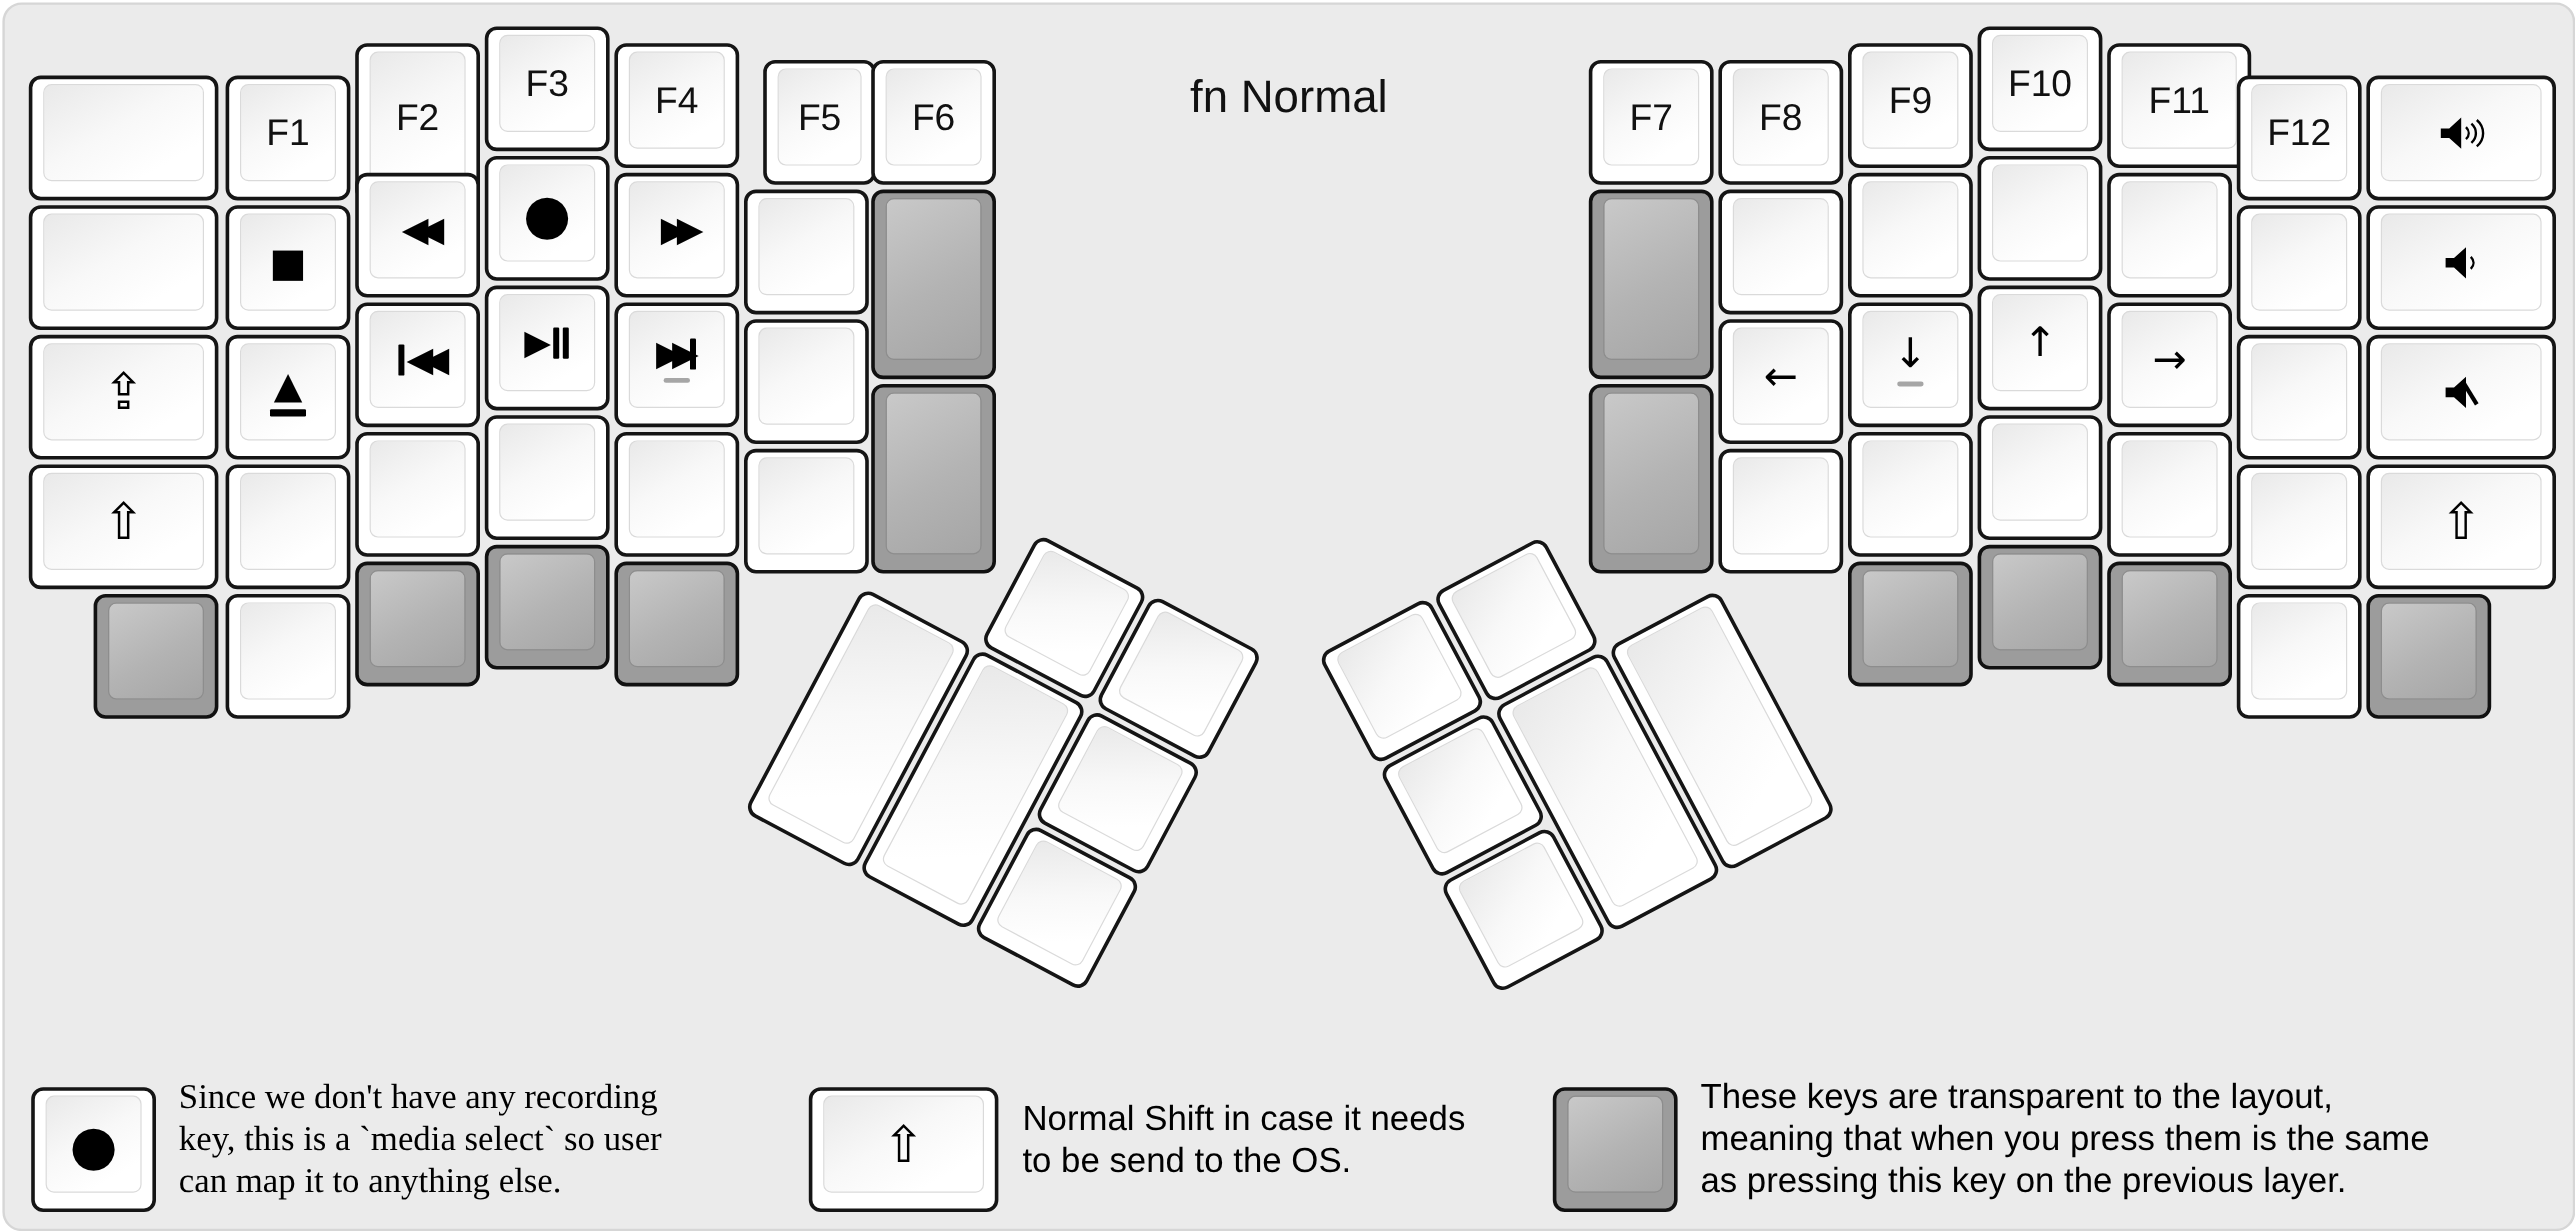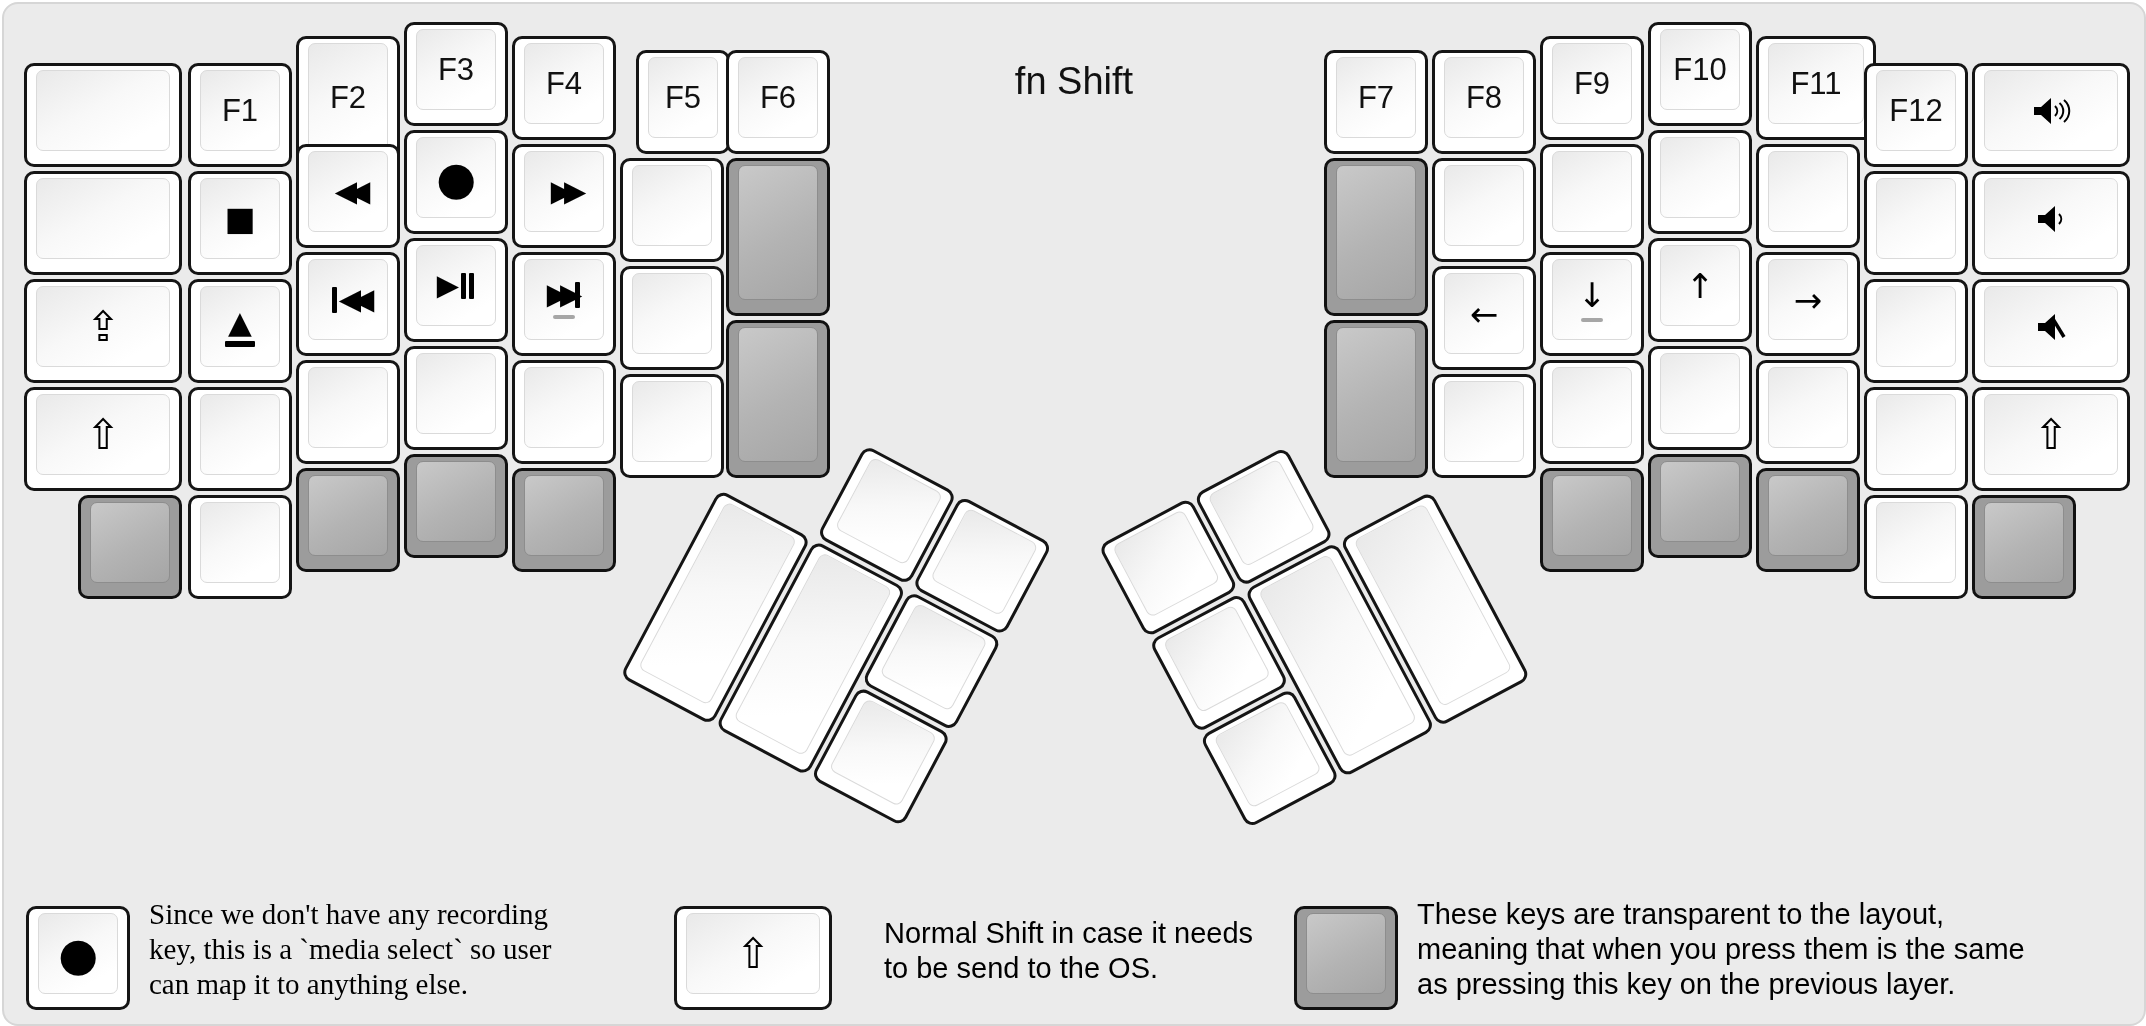--- a/index.html
+++ b/index.html
@@ -30,21 +30,21 @@
   .eject-bar{width:30px;height:6px;background:#000;border-radius:1px;margin-top:3px;}
   .icon-col{display:flex;flex-direction:column;align-items:center;}
   .homing-dash{width:22px;height:4px;background:#a6a6a6;border-radius:2px;margin-top:6px;}
   .thumb{position:absolute;width:324px;height:324px;transform-origin:0 0;}
   .legend-text{position:absolute;font-size:29px;line-height:35px;color:#000;white-space:pre-line;}
 </style>
 </head>
 <body>
 
 <div class="canvas">
-  <div class="title">fn Shift</div>
+  <div class="title">fn Normal</div>
   <div id="left-main">
       <div class="key" style="left: 20px; top: 59px; width: 158px; height: 104px;">
         <div class="key-top"></div>
       </div>
       <div class="key" style="left: 20px; top: 167px; width: 158px; height: 104px;">
         <div class="key-top"></div>
       </div>
       <div class="key" style="left: 20px; top: 275px; width: 158px; height: 104px;">
         <div class="key-top">
           <div class="icon-row">
@@ -385,21 +385,21 @@
         <div class="key-top"></div>
       </div>
       <div class="key" style="left: 216px; top: 108px; width: 104px; height: 212px;">
         <div class="key-top"></div>
       </div>
     </div>
   <div id="legend">
     <div class="legend-text" style="left: 145px; top: 893px; font-family: Liberation Serif, serif;">Since we don't have any recording
 key, this is a `media select` so user
 can map it to anything else.</div>
-    <div class="legend-text" style="left: 880px; top: 912px;">Normal Shift in case it needs
+    <div class="legend-text" style="left: 848px; top: 912px;">Normal Shift in case it needs
 to be send to the OS.</div>
     <div class="legend-text" style="left: 1413px; top: 893px;">These keys are transparent to the layout,
 meaning that when you press them is the same
 as pressing this key on the previous layer.</div>
   <div class="key" style="left: 22px; top: 902px; width: 104px; height: 104px;">
         <div class="key-top">
           <div class="icon-row">
             <span class="glyph g-record">●</span>
           </div>
         </div>

